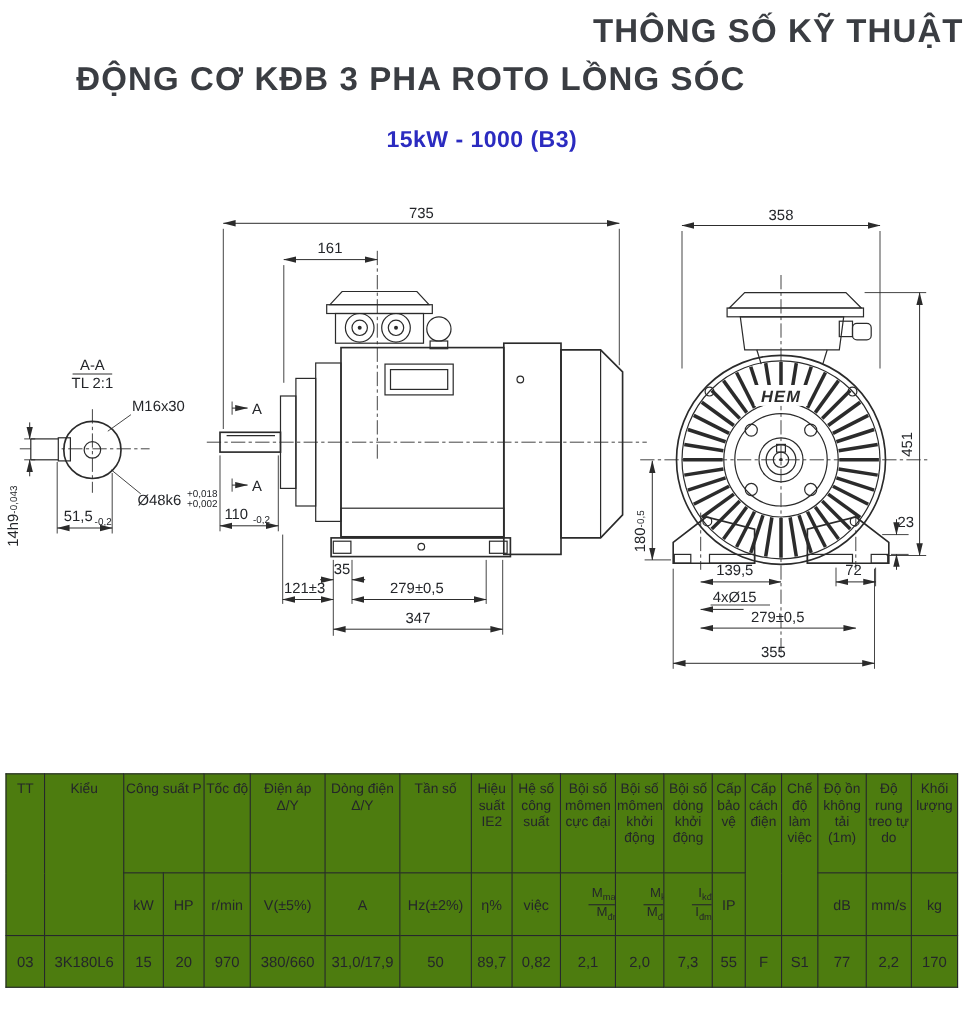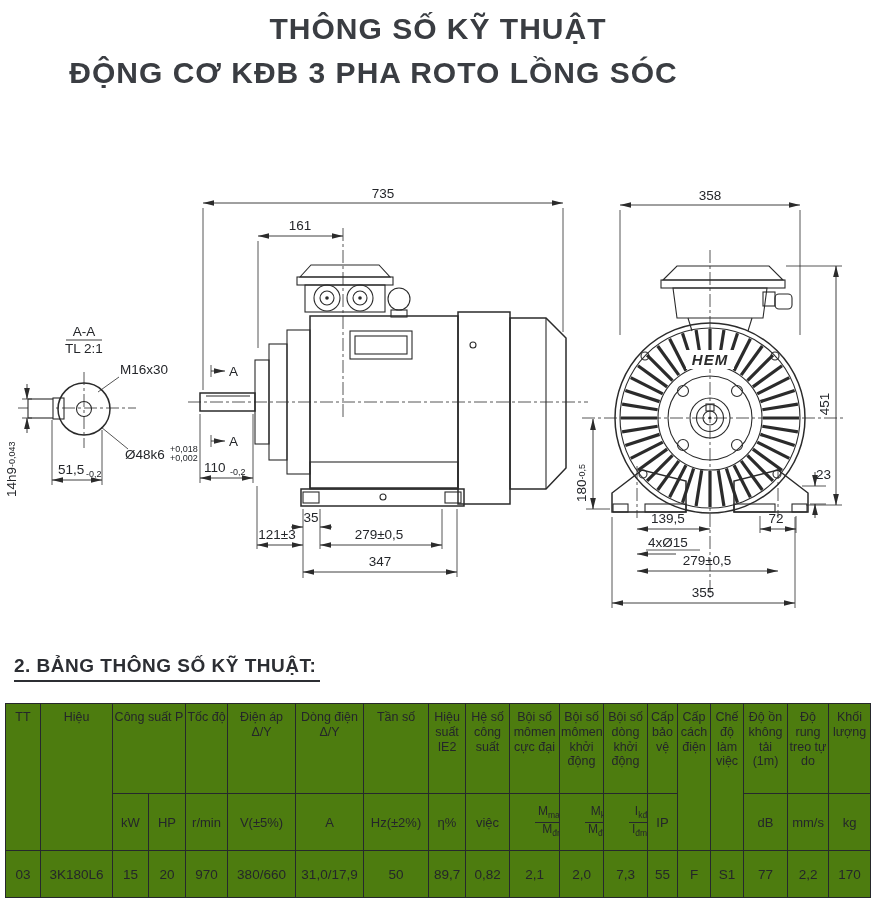--- a/index.html
+++ b/index.html
@@ -1,18 +1,18 @@
 <!DOCTYPE html>
 <html><head>
 <meta charset="utf-8">
 <style>
   html,body{margin:0;padding:0;background:#fff;}
   .page{position:relative;width:876px;height:922px;background:#fff;overflow:hidden;
         font-family:"Liberation Sans",sans-serif;color:#2b2b2b;}
-  .t1{position:absolute;top:12px;left:0;width:876px;text-align:center;
+  .t1{position:absolute;top:12px;left:0;width:876px;text-align:right;
       font-size:30px;font-weight:700;letter-spacing:1px;color:#3a3d42;}
   .t2{position:absolute;top:56px;left:0;width:747px;text-align:center;
       font-size:30px;font-weight:700;letter-spacing:1px;color:#3a3d42;}
   .sub{position:absolute;top:116px;left:0;width:876px;text-align:center;
       font-size:21px;font-weight:700;letter-spacing:.4px;color:#2b2bc0;}
   .drawing{position:absolute;top:170px;left:0;}
   .ol{fill:none;stroke:#2b2b2b;stroke-width:1.5;}
   .ol2{fill:none;stroke:#2b2b2b;stroke-width:1.1;}
   .dl{fill:none;stroke:#2b2b2b;stroke-width:.9;}
   .xl{fill:none;stroke:#2b2b2b;stroke-width:.8;}
@@ -35,20 +35,21 @@
   .frac .den{display:block;padding:0 3px;}
   .frac sub{font-size:8.5px;}
 </style>
 </head>
 <body>
 
 <div class="page">
 
   <div class="t1">THÔNG SỐ KỸ THUẬT</div>
   <div class="t2">ĐỘNG CƠ KĐB 3 PHA ROTO LỒNG SÓC</div>
+  <div class="sub">15kW - 1000 (B3)</div>
 
   <svg class="drawing" width="876" height="475" viewBox="0 170 876 475" xmlns="http://www.w3.org/2000/svg">
     <defs>
       <marker id="ar" viewBox="0 0 12 8" refX="11.5" refY="4" markerWidth="13" markerHeight="9" orient="auto-start-reverse">
           <path d="M0,1 L12,4 L0,7 z" fill="#2b2b2b"></path>
         </marker>
       <pattern id="h45" width="6" height="6" patternTransform="rotate(45)" patternUnits="userSpaceOnUse">
         <line x1="0" y1="0" x2="0" y2="6" stroke="#2b2b2b" stroke-width="1.2"></line>
         </pattern>
       <pattern id="h135" width="4" height="4" patternTransform="rotate(-45)" patternUnits="userSpaceOnUse">
@@ -294,21 +295,20 @@
       <line class="dl" x1="612" y1="603" x2="795" y2="603" marker-start="url(#ar)" marker-end="url(#ar)"></line>
       <text class="dt" x="703" y="597" text-anchor="middle">355</text>
 
       <line class="xl" x1="760" y1="516" x2="760" y2="533"></line>
       <line class="xl" x1="796" y1="516" x2="796" y2="533"></line>
       <line class="dl" x1="760" y1="529" x2="796" y2="529" marker-start="url(#ar)" marker-end="url(#ar)"></line>
       <text class="dt" x="776" y="523" text-anchor="middle">72</text>
     </g>
   </svg>
 
-  <div class="sec-title">2. BẢNG THÔNG SỐ KỸ THUẬT:</div>
 
   <table class="spec">
     <colgroup>
       <col style="width:35px">
         <col style="width:72px">
         <col style="width:36px">
         <col style="width:37px">
       <col style="width:42px">
         <col style="width:68px">
         <col style="width:68px">
@@ -321,21 +321,21 @@
         <col style="width:30px">
         <col style="width:33px">
         <col style="width:33px">
       <col style="width:44px">
         <col style="width:41px">
         <col style="width:42px">
     </colgroup>
     <tbody>
         <tr class="hr1">
       <th rowspan="2">TT</th>
-      <th rowspan="2">Hiệu</th>
+      <th rowspan="2">Kiểu</th>
       <th colspan="2">Công suất P</th>
       <th>Tốc độ</th>
       <th>Điện áp Δ/Y</th>
       <th>Dòng điện Δ/Y</th>
       <th>Tần số</th>
       <th>Hiệu suất IE2</th>
       <th>Hệ số công suất</th>
       <th>Bội số mômen cực đại</th>
       <th>Bội số mômen khởi động</th>
       <th>Bội số dòng khởi động</th>

